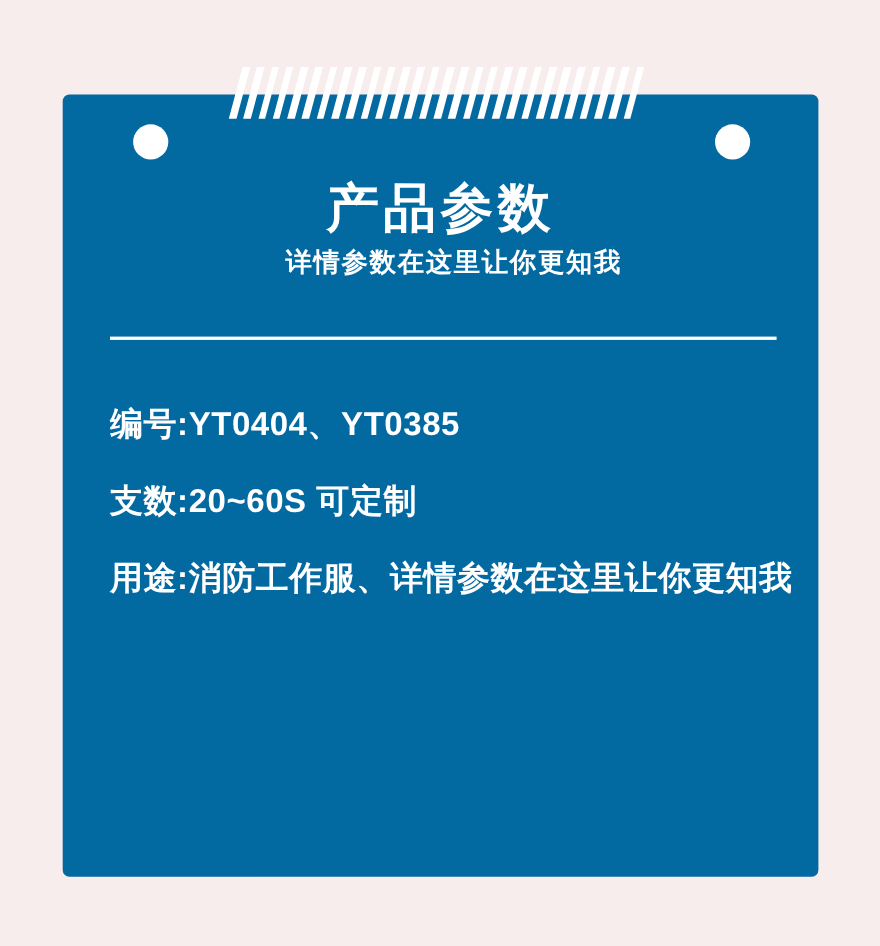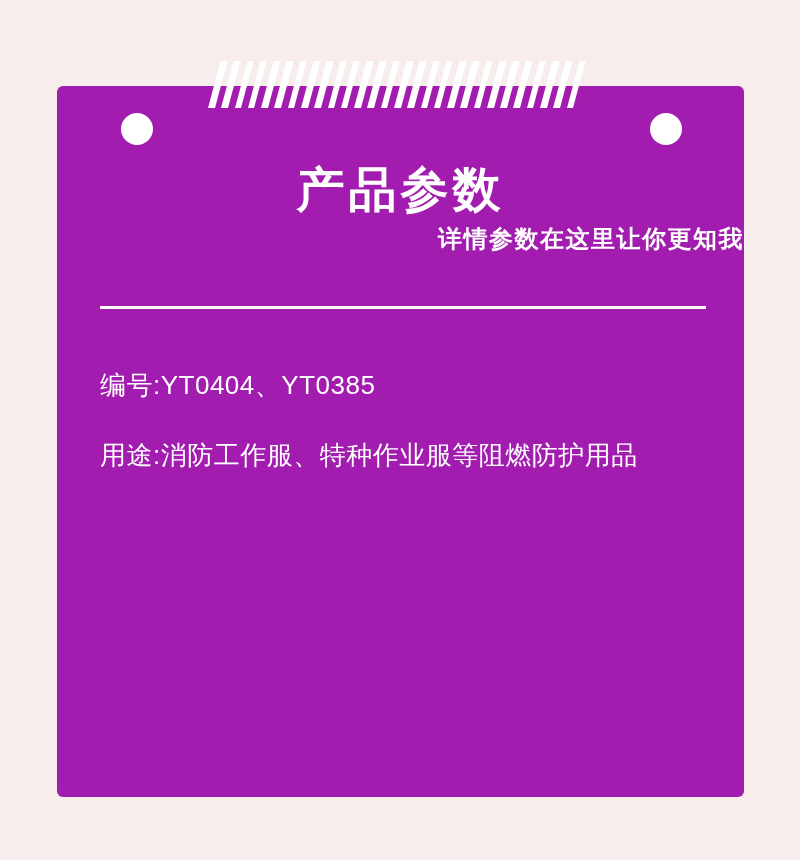--- a/index.html
+++ b/index.html
@@ -62,23 +62,23 @@
     color: #ffffff;
     font-size: 48px;
     font-weight: bold;
     letter-spacing: 4px;
     line-height: 1;
     white-space: nowrap;
   }
   .card-subtitle {
     position: absolute;
     top: 139px;
-    left: 0;
+    left: 12px;
     width: 100%;
-    text-align: right;
+    text-align: center;
     color: #ffffff;
     font-size: 24px;
     font-weight: bold;
     letter-spacing: 1.5px;
     line-height: 1.2;
     white-space: nowrap;
   }
   .divider {
     position: absolute;
     top: 220px;
@@ -91,22 +91,22 @@
     position: absolute;
     top: 264px;
     left: 43px;
     right: 20px;
   }
   .param-row {
     height: 70px;
     display: flex;
     align-items: center;
     color: #ffffff;
-    font-size: 26px;
-    font-weight: normal;
+    font-size: 30px;
+    font-weight: bold;
     letter-spacing: 0.5px;
     white-space: nowrap;
   }
 </style>
 </head>
 <body>
 
 <div class="page" style="background-color: rgb(247, 237, 237);">
 
   <div class="stripes">
@@ -133,30 +133,31 @@
       <div class="stripe"></div>
       <div class="stripe"></div>
       <div class="stripe"></div>
       <div class="stripe"></div>
       <div class="stripe"></div>
       <div class="stripe"></div>
       <div class="stripe"></div>
       <div class="stripe"></div>
     </div>
 
-  <div class="card" style="background-color: #a21caf;">
+  <div class="card" style="background-color: #0369a1;">
 
     <div class="hole hole-left"></div>
     <div class="hole hole-right"></div>
 
     <div class="card-title">产品参数</div>
 
     <div class="card-subtitle">详情参数在这里让你更知我</div>
 
     <div class="divider"></div>
 
     <div class="params">
       <div class="param-row">编号:YT0404、YT0385</div>
-      <div class="param-row">用途:消防工作服、特种作业服等阻燃防护用品</div>
+      <div class="param-row">支数:20~60S 可定制</div>
+      <div class="param-row">用途:消防工作服、详情参数在这里让你更知我</div>
     </div>
 
   </div>
 </div>
 
 </body></html>

